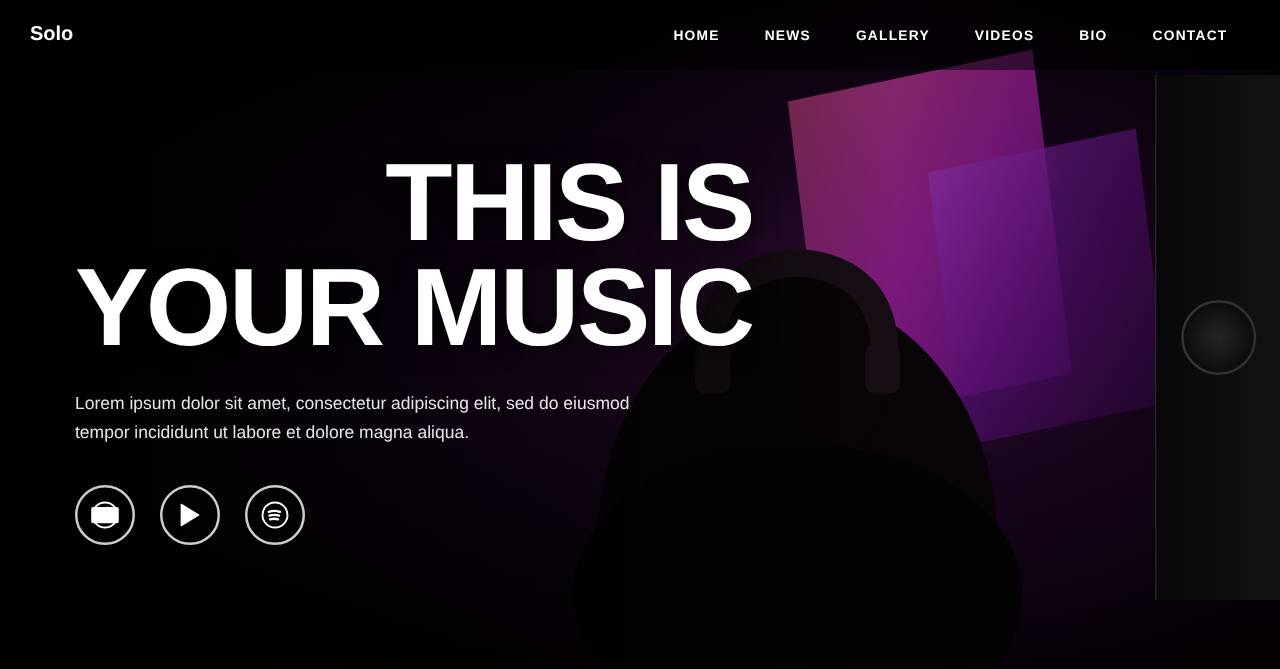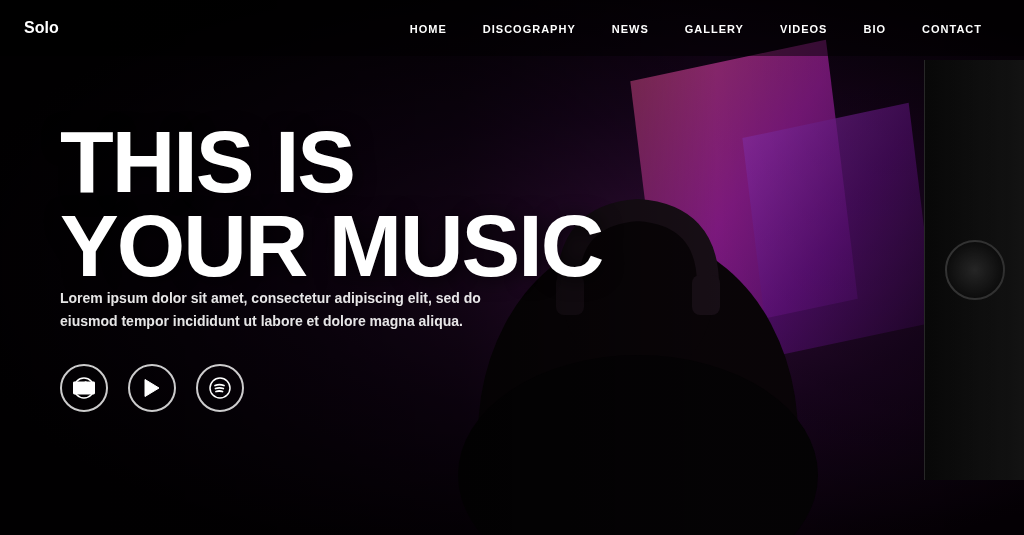--- a/index.html
+++ b/index.html
@@ -120,27 +120,29 @@
       max-width: 560px;
     }
 
     .hero-title {
       color: #fff;
       font-size: 88px;
       font-weight: 900;
       line-height: 0.95;
       letter-spacing: -2px;
       text-transform: uppercase;
+      margin-bottom: 24px;
       text-shadow: 2px 2px 20px rgba(0,0,0,0.8);
+      text-align: right;
     }
 
     .hero-subtitle {
       color: #fff;
       font-size: 14px;
-      font-weight: 700;
+      font-weight: 400;
       line-height: 1.6;
       max-width: 480px;
       margin-bottom: 32px;
       opacity: 0.9;
     }
 
     
     .platform-icons {
       display: flex;
       gap: 20px;
@@ -216,23 +218,20 @@
     <div class="speaker-grill"></div>
   </div>
 
   <div class="overlay-left"></div>
 
   <nav>
     <div class="logo">Solo</div>
     <ul class="nav-links">
       <li>
         <a>HOME</a>
-      </li>
-      <li>
-        <a>DISCOGRAPHY</a>
       </li>
       <li>
         <a>NEWS</a>
       </li>
       <li>
         <a>GALLERY</a>
       </li>
       <li>
         <a>VIDEOS</a>
       </li>

